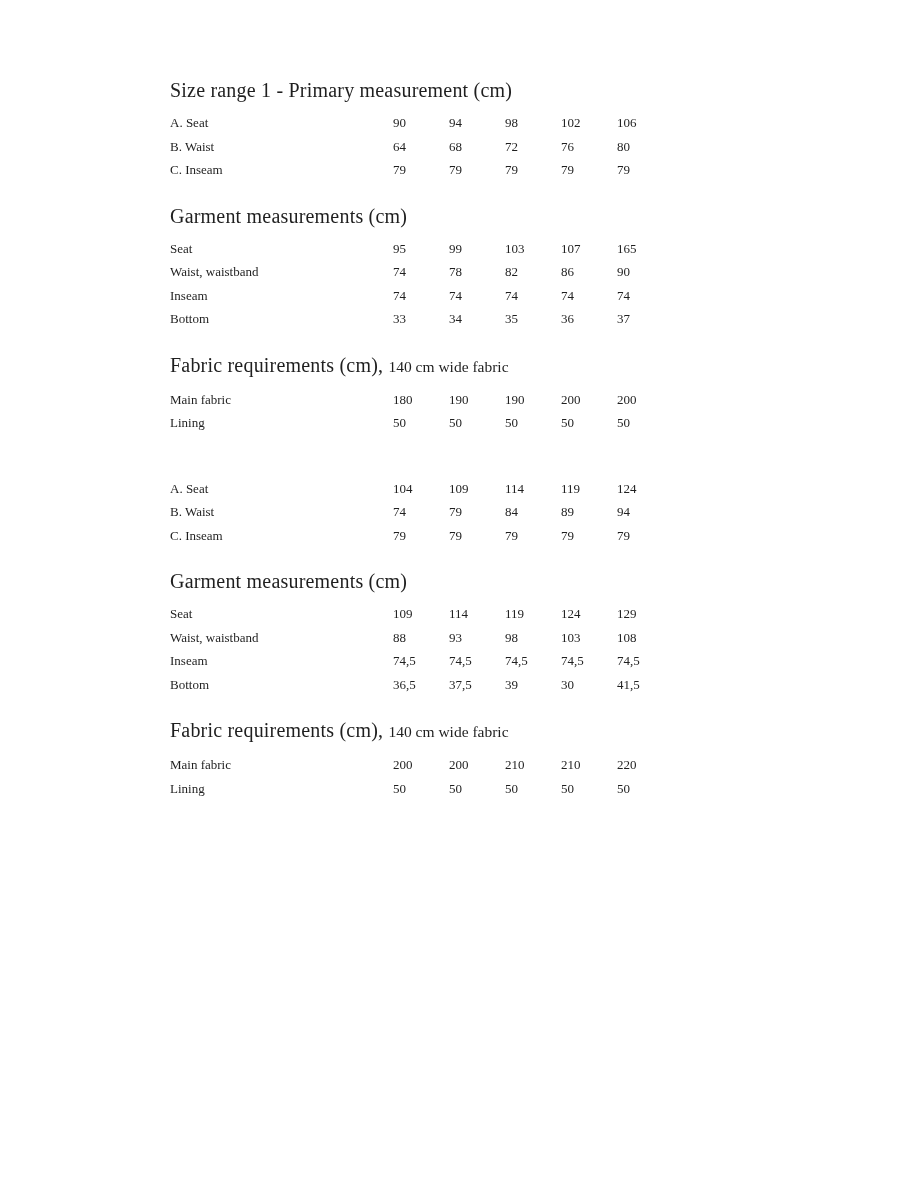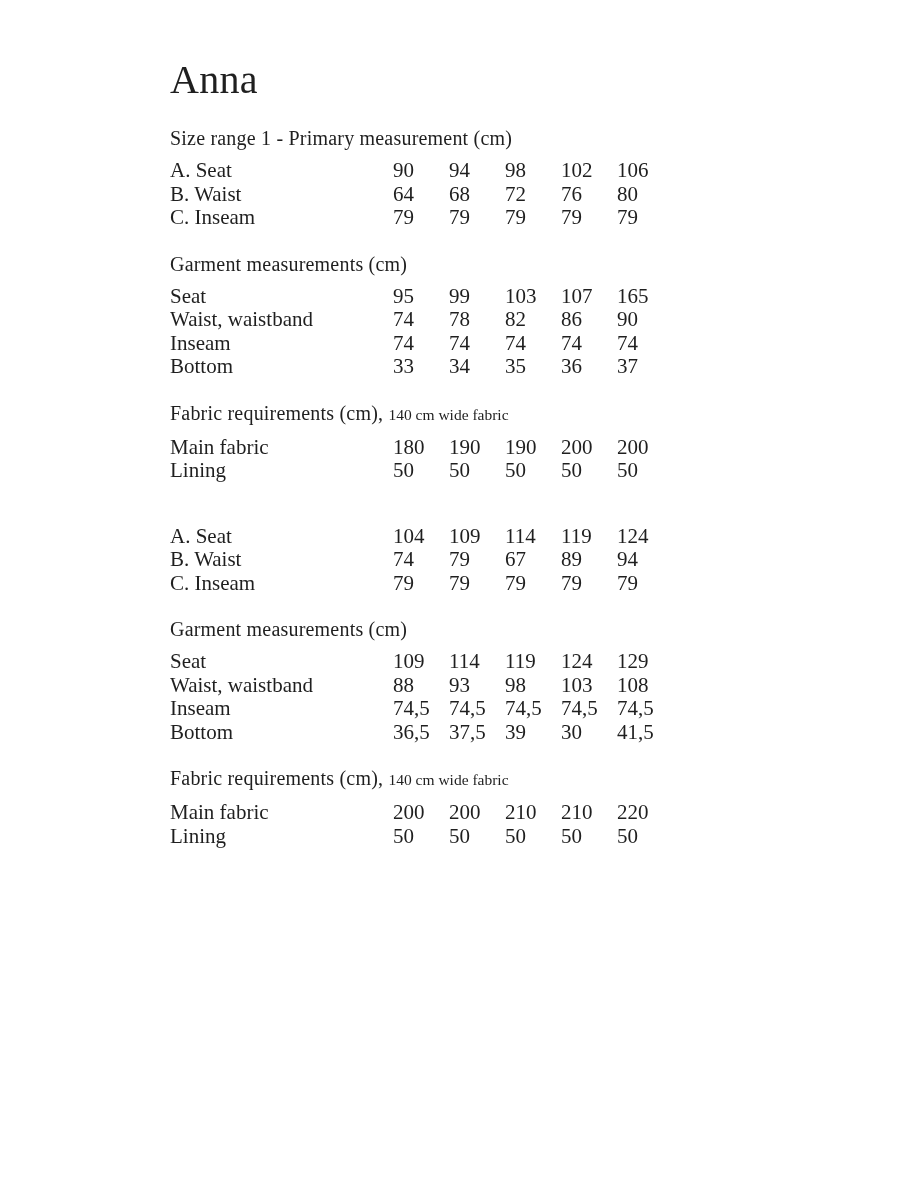--- a/index.html
+++ b/index.html
@@ -34,21 +34,21 @@
     line-height: 26px;
     font-weight: 400;
     letter-spacing: 0.2px;
   }
   h2.section-heading .note {
     font-size: 15.5px;
     letter-spacing: 0;
   }
   .tbl {
     margin-top: 8px;
-    font-size: 21px;
+    font-size: 13px;
   }
   .tbl .row {
     display: flex;
     line-height: 23.5px;
     white-space: nowrap;
   }
   .tbl .lbl {
     display: inline-block;
     width: 223px;
     flex: 0 0 223px;
@@ -64,21 +64,20 @@
   }
   .tbl.extra-gap {
     margin-top: 28px;
   }
 </style>
 </head>
 <body>
 
 <div class="page">
 
-  <h1 class="pattern-title">Anna</h1>
 
   <section>
     <h2 class="section-heading">Size range 1 - Primary measurement (cm)</h2>
     <div class="tbl">
         <div class="row">
           <span class="lbl">A. Seat</span>
           <span class="val">90</span>
           <span class="val">94</span>
           <span class="val">98</span>
           <span class="val">102</span>
@@ -166,21 +165,21 @@
           <span class="val">104</span>
           <span class="val">109</span>
           <span class="val">114</span>
           <span class="val">119</span>
           <span class="val">124</span>
         </div>
         <div class="row">
           <span class="lbl">B. Waist</span>
           <span class="val">74</span>
           <span class="val">79</span>
-          <span class="val">67</span>
+          <span class="val">84</span>
           <span class="val">89</span>
           <span class="val">94</span>
         </div>
         <div class="row">
           <span class="lbl">C. Inseam</span>
           <span class="val">79</span>
           <span class="val">79</span>
           <span class="val">79</span>
           <span class="val">79</span>
           <span class="val">79</span>

